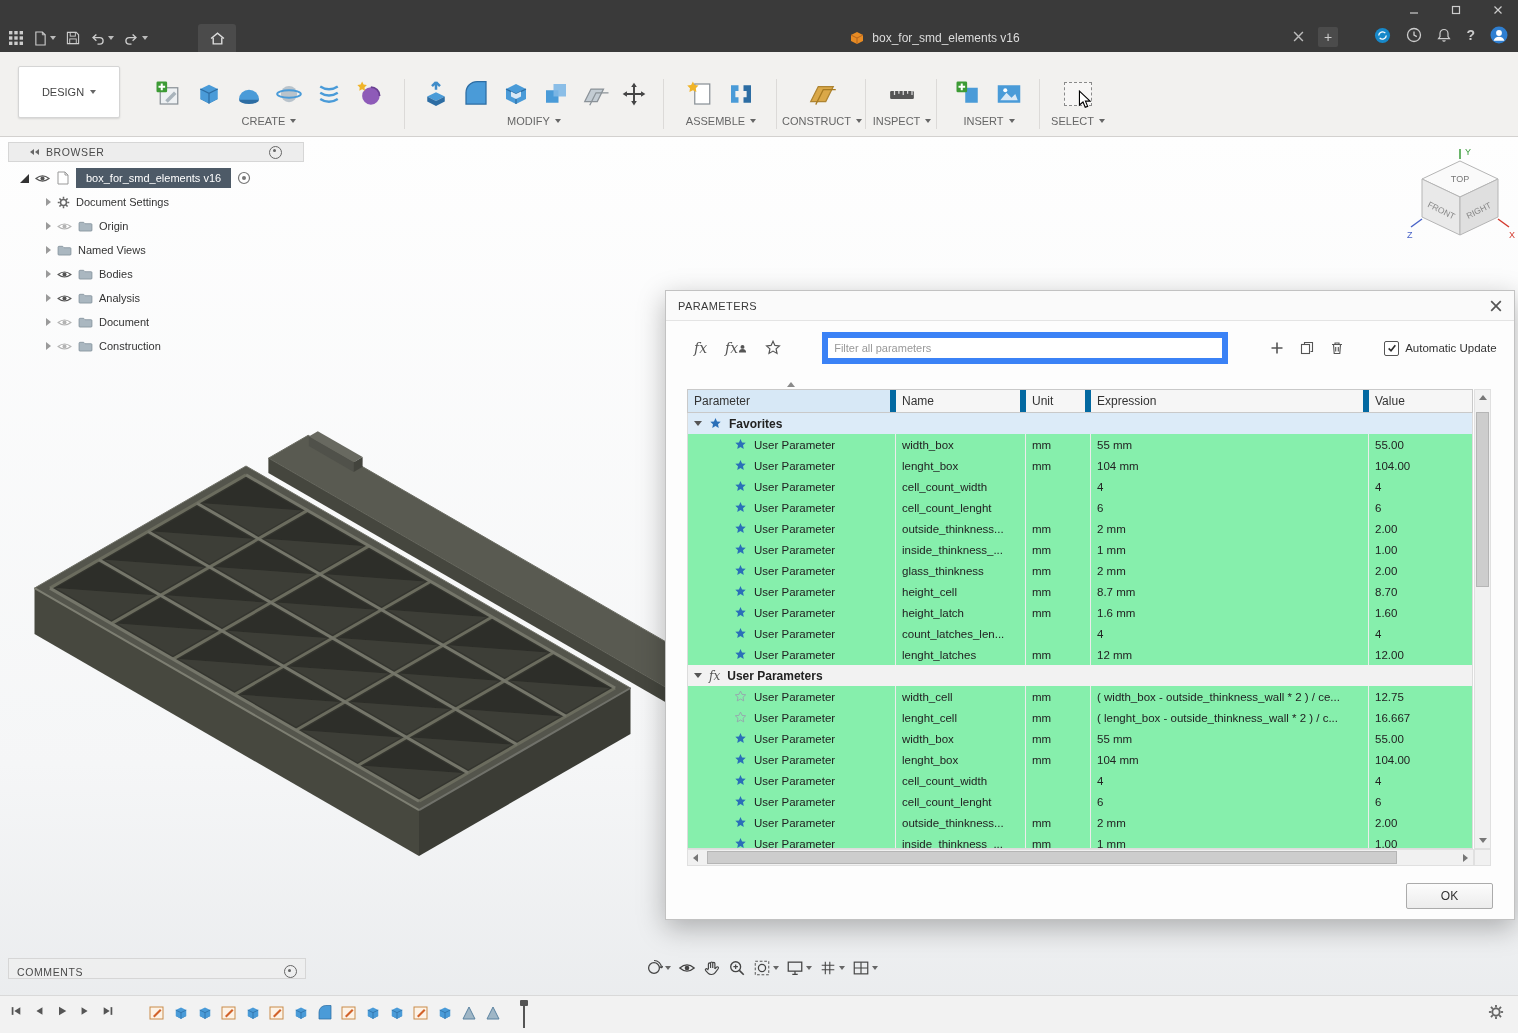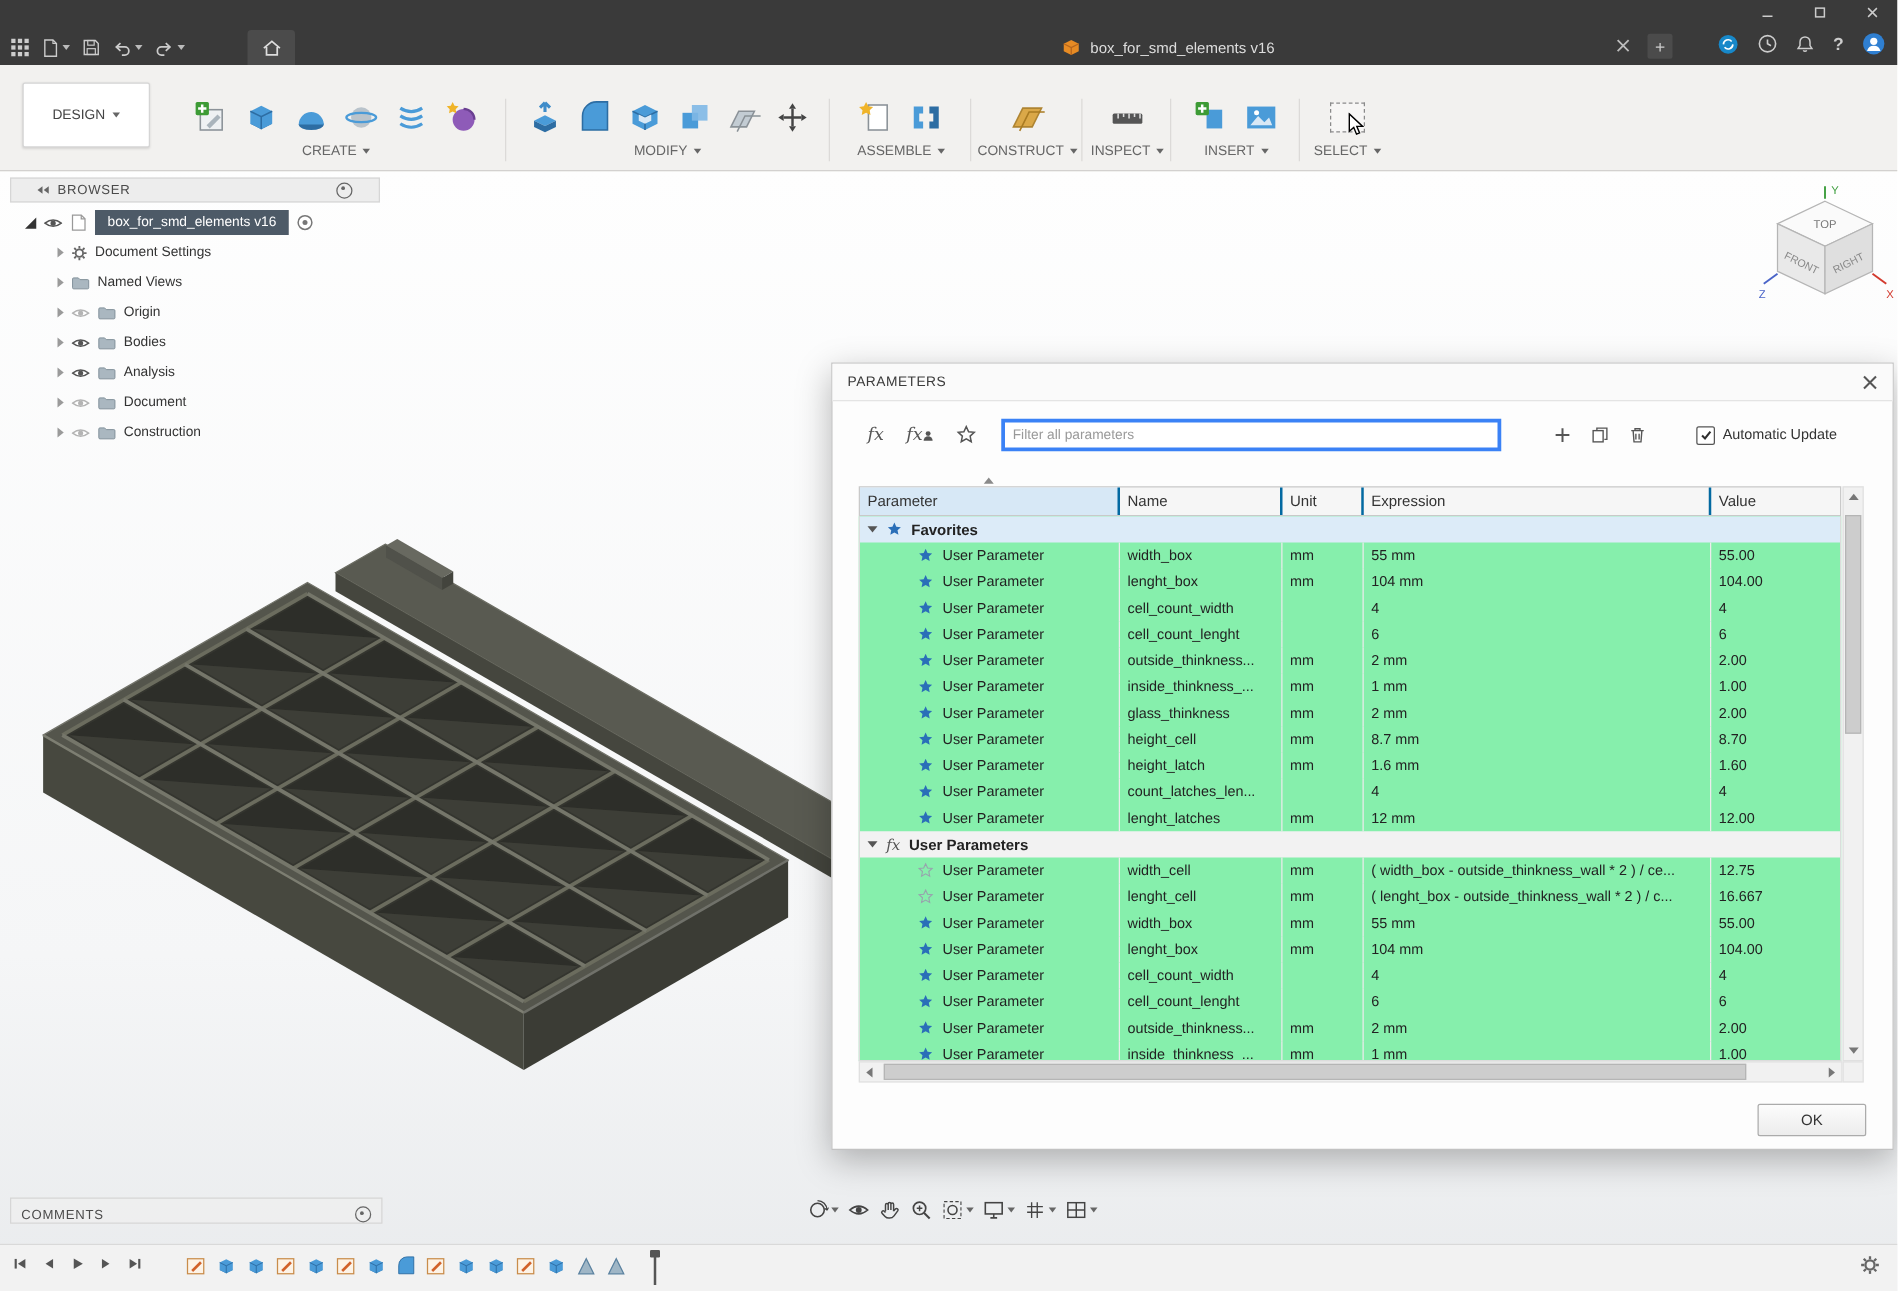--- a/index.html
+++ b/index.html
@@ -70,33 +70,33 @@
   #viewcube{position:absolute;left:1405px;top:145px;width:112px;height:102px;z-index:4}
 
   
   #params-dialog{position:absolute;left:665px;top:290px;width:850px;height:630px;background:#fdfdfd;
                  border:1px solid #c2c2c2;box-shadow:0 8px 26px rgba(0,0,0,.28);z-index:20;box-sizing:border-box}
   #dheader{height:29px;border-bottom:1px solid #e4e4e4;background:#fafafa;display:flex;align-items:center;
            padding:0 12px;font-size:11px;color:#3a3a3a;letter-spacing:.4px}
   #dheader .x{margin-left:auto}
   #dtoolbar{position:absolute;left:0;top:40px;right:0;height:34px;display:flex;align-items:center;padding-left:28px}
   .fxtxt{font-family:"DejaVu Serif",serif;font-style:italic;font-size:14px;color:#555}
-  #filter-input{margin-left:20px;width:382px;height:20px;border:3px solid #3b82f6;font-size:11px;
+  #filter-input{margin-left:41px;width:382px;height:20px;border:6px solid #3b82f6;font-size:11px;
                 padding:0 6px;font-family:"Liberation Sans",sans-serif;color:#333;background:#fff}
   #filter-input::placeholder{color:#999}
   .dt-gap18{margin-left:18px}.dt-gap40{margin-left:40px}.dt-gap16{margin-left:16px}.dt-gap42{margin-left:42px}
   #auto-chk{width:13px;height:13px;border:1.5px solid #555;border-radius:2px;background:#fff;
             display:flex;align-items:center;justify-content:center}
   #auto-lbl{margin-left:6px;font-size:11.5px;color:#333}
 
   #ptable{position:absolute;left:21px;top:98px;width:786px}
   .sort-ind{position:absolute;left:100px;top:-7px;width:0;height:0;border-left:4px solid transparent;
             border-right:4px solid transparent;border-bottom:5px solid #8a8a8a}
   #phead{display:flex;height:24px;border:1px solid #c9c9c9;background:#f6f6f6;font-size:12px;color:#333;box-sizing:border-box}
-  .phc{display:flex;align-items:center;padding:0 6px;border-right:2px solid #0369a1;box-sizing:border-box}
+  .phc{display:flex;align-items:center;padding:0 6px;border-right:6px solid #0369a1;box-sizing:border-box}
   .phc.param{background:#d7e8f6;width:208px}
   .phc.name{width:130px}.phc.unit{width:65px}.phc.expr{width:278px}.phc.value{flex:1;border-right:none}
   #pbody{border:1px solid #dcdcdc;border-top:none;background:#86efac;height:436px;overflow:hidden;box-sizing:border-box}
   .sec-row{height:21px;display:flex;align-items:center;padding-left:6px;gap:7px}
   .sec-row.fav{background:#dcebf8}
   .sec-row.up{background:#f2f2f2}
   .sec-label{font-weight:bold;font-size:12px;color:#222}
   .chev-d{width:0;height:0;border-left:4px solid transparent;border-right:4px solid transparent;
           border-top:5px solid #555}
   .prow{height:21px;display:flex;font-size:11.5px;color:#222}
@@ -282,40 +282,40 @@
               <line x1="9.8" y1="4.2" x2="11.4" y2="2.6"></line>
             </g>
             <circle cx="7" cy="7" r="3.2" fill="none" stroke="#666" stroke-width="1.6"></circle>
           </svg>
         </span>
         <span>Document Settings</span>
       </div>
       <div class="brow child">
         <span class="tri-col"></span>
         <span class="ico">
-          <svg viewBox="0 0 16 13" width="15" height="12">
-            <path d="M1 3.5 a1 1 0 0 1 1 -1 h4 l1.5 1.5 H14 a1 1 0 0 1 1 1 V11 a1 1 0 0 1 -1 1 H2 a1 1 0 0 1 -1 -1 Z" fill="#aab7c0" stroke="#7d8c96" stroke-width="0.8"></path>
-          </svg>
-        </span>
-        <span>Named Views</span>
-      </div>
-      <div class="brow child">
-        <span class="tri-col"></span>
-        <span class="ico">
           <svg viewBox="0 0 16 12" width="15" height="11">
             <path d="M1 6 Q8 .5 15 6 Q8 11.5 1 6 Z" fill="#fff" stroke="#b4b4b4" stroke-width="1.2"></path>
             <circle cx="8" cy="6" r="2.2" fill="#b4b4b4"></circle>
           </svg>
         </span>
         <span class="ico">
           <svg viewBox="0 0 16 13" width="15" height="12">
             <path d="M1 3.5 a1 1 0 0 1 1 -1 h4 l1.5 1.5 H14 a1 1 0 0 1 1 1 V11 a1 1 0 0 1 -1 1 H2 a1 1 0 0 1 -1 -1 Z" fill="#aab7c0" stroke="#7d8c96" stroke-width="0.8"></path>
           </svg>
         </span>
         <span>Origin</span>
+      </div>
+      <div class="brow child">
+        <span class="tri-col"></span>
+        <span class="ico">
+          <svg viewBox="0 0 16 13" width="15" height="12">
+            <path d="M1 3.5 a1 1 0 0 1 1 -1 h4 l1.5 1.5 H14 a1 1 0 0 1 1 1 V11 a1 1 0 0 1 -1 1 H2 a1 1 0 0 1 -1 -1 Z" fill="#aab7c0" stroke="#7d8c96" stroke-width="0.8"></path>
+          </svg>
+        </span>
+        <span>Named Views</span>
       </div>
       <div class="brow child">
         <span class="tri-col"></span>
         <span class="ico">
           <svg viewBox="0 0 16 12" width="15" height="11">
             <path d="M1 6 Q8 .5 15 6 Q8 11.5 1 6 Z" fill="#fff" stroke="#555" stroke-width="1.2"></path>
             <circle cx="8" cy="6" r="2.2" fill="#555"></circle>
           </svg>
         </span>
         <span class="ico">

